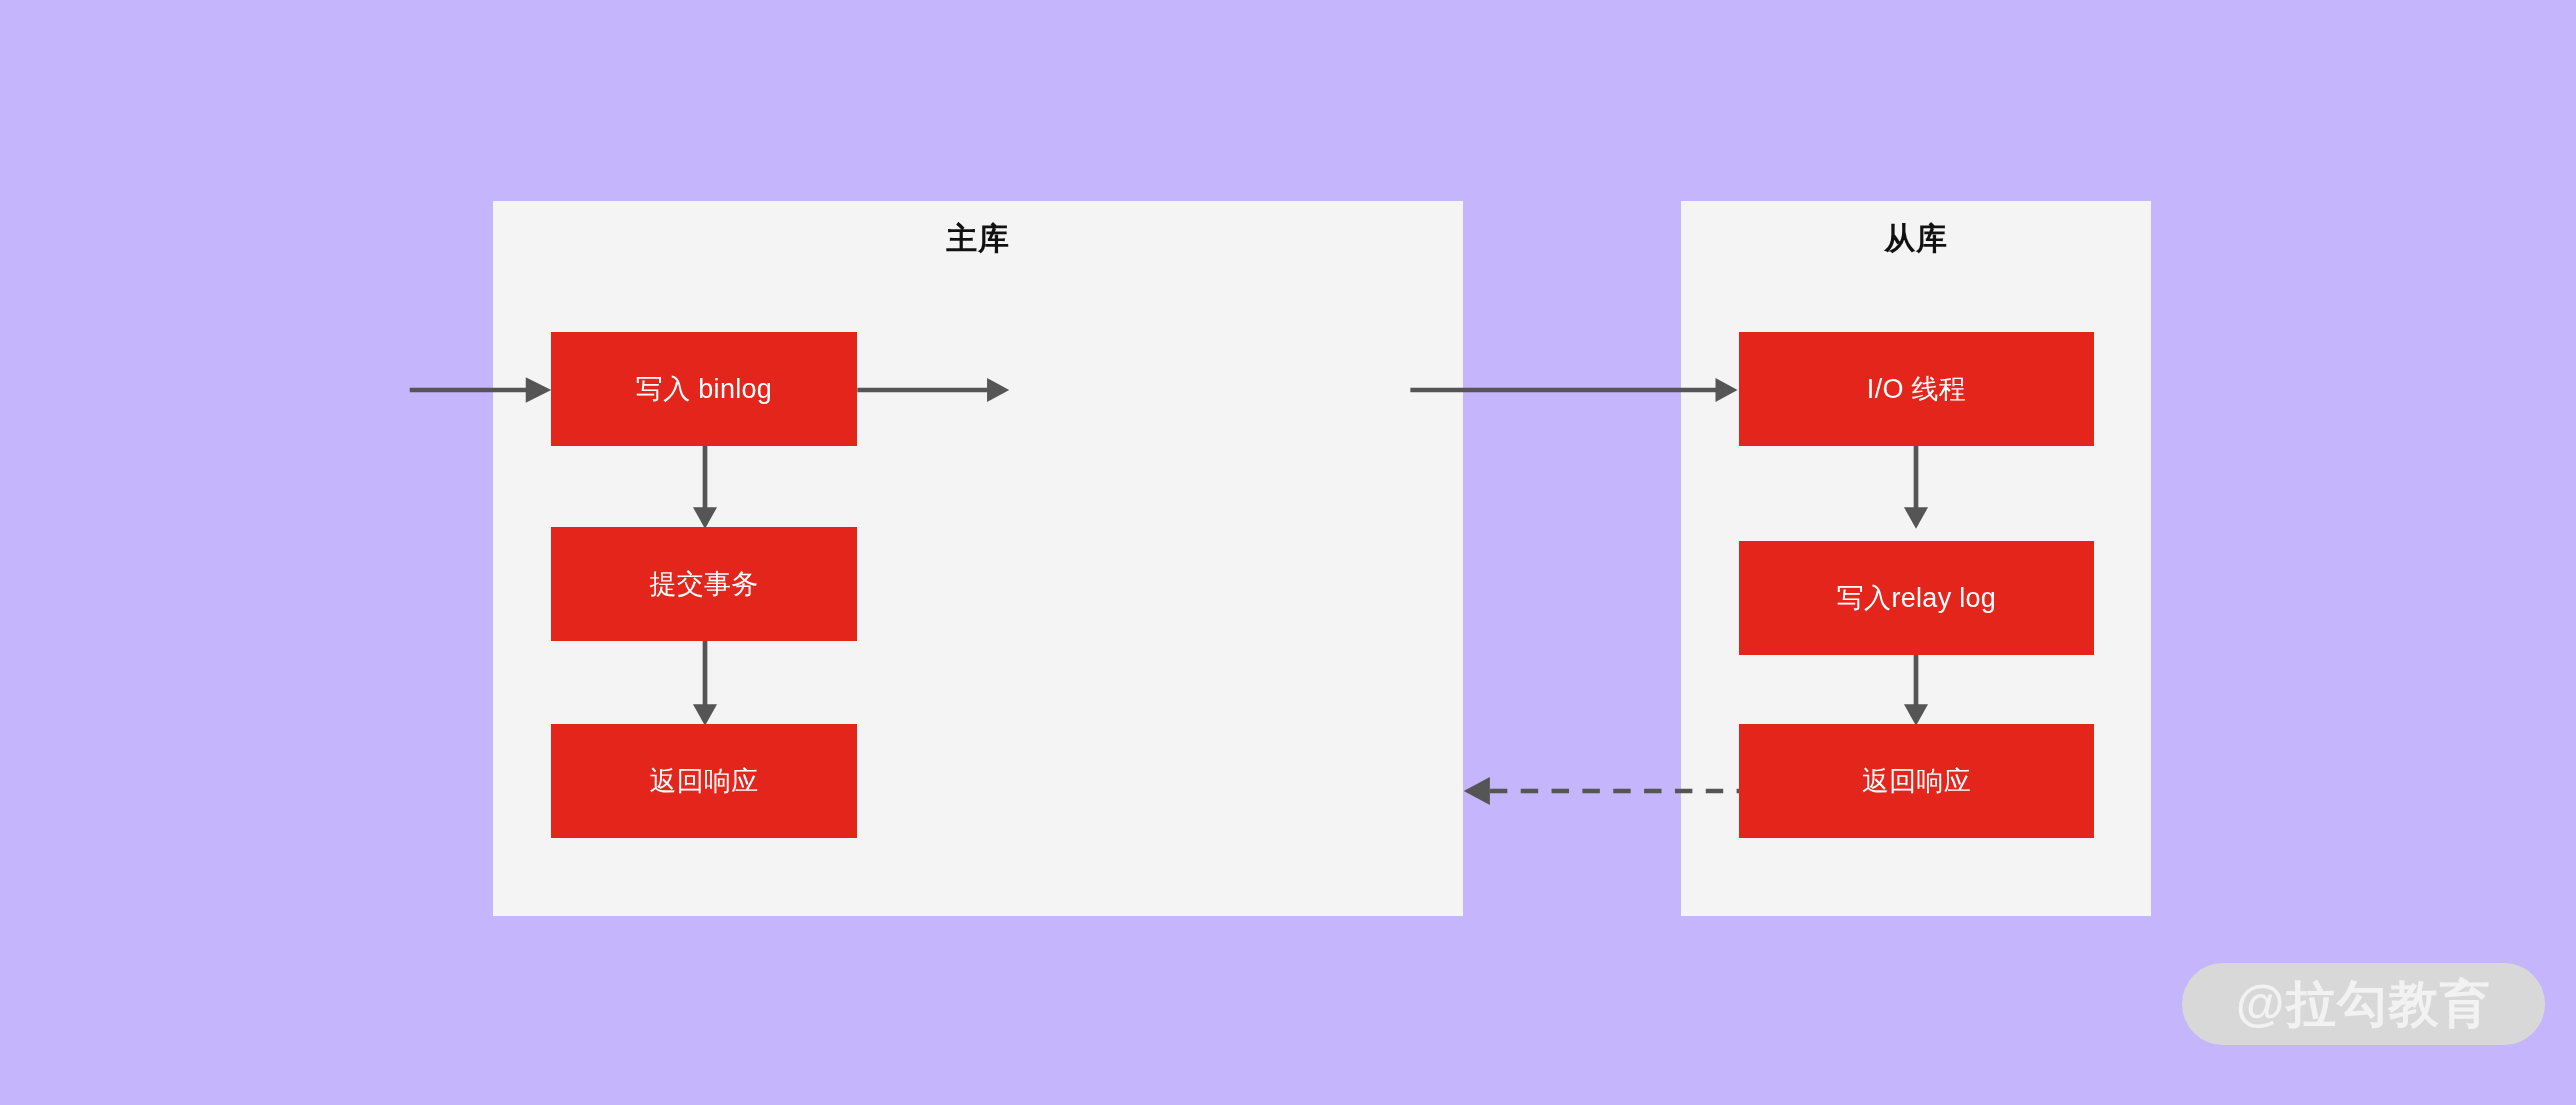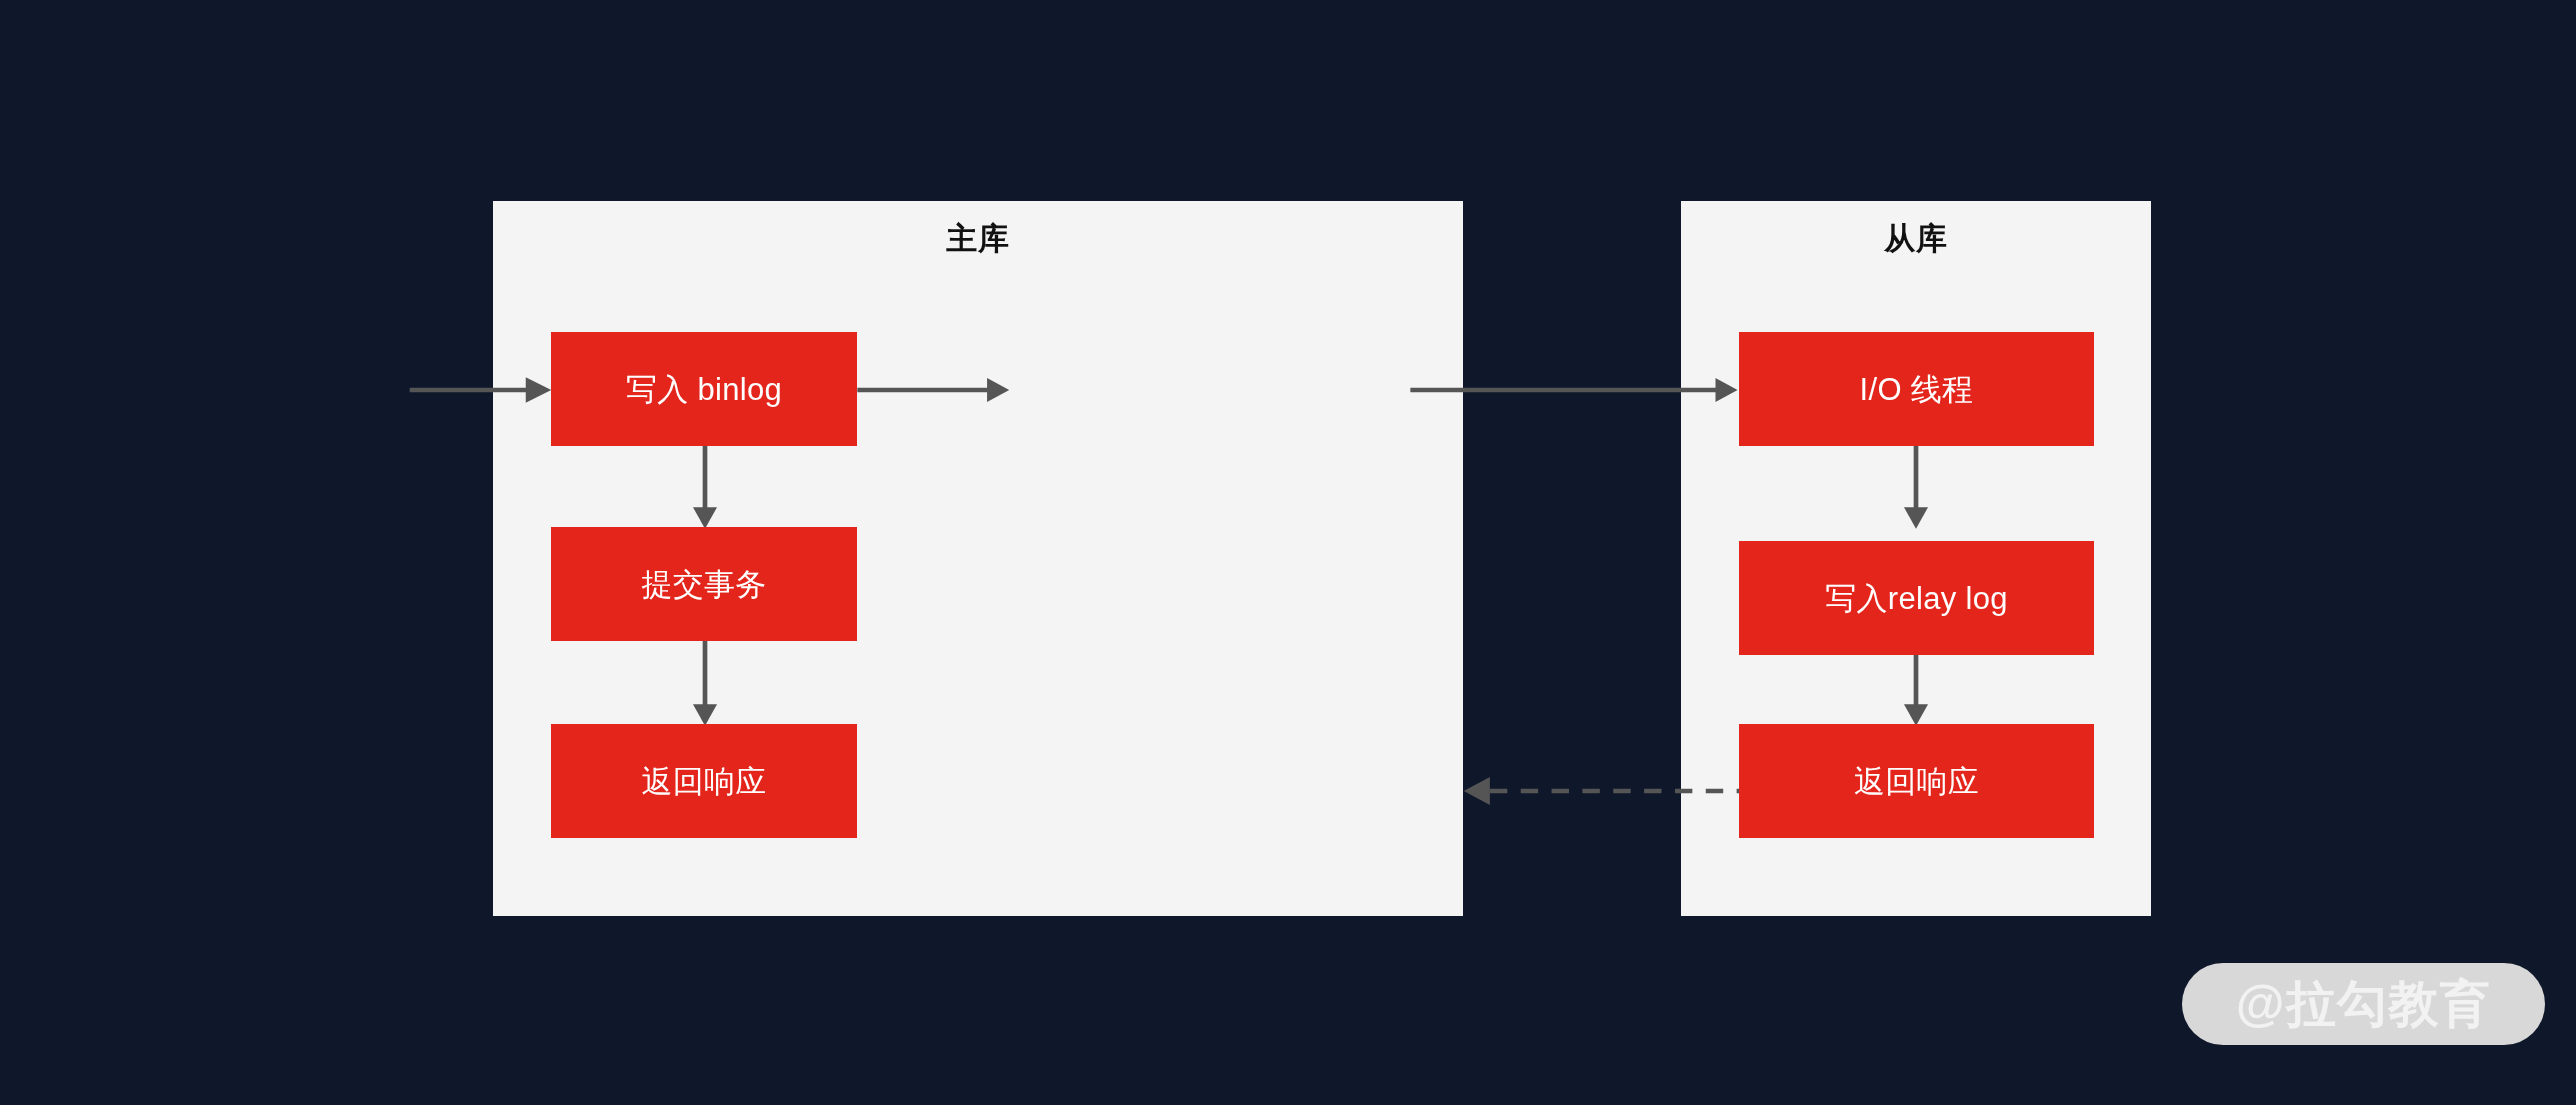--- a/index.html
+++ b/index.html
@@ -9,21 +9,21 @@
     background: #ffffff;
   }
   body {
     font-family: "Liberation Sans", "DejaVu Sans", sans-serif;
     -webkit-font-smoothing: antialiased;
   }
   #canvas {
     position: relative;
     width: 2576px;
     height: 1105px;
-    background: #0f172a;
+    background: #c4b5fd;
     overflow: hidden;
   }
   .panel {
     position: absolute;
     background: #f4f4f4;
   }
   .panel-title {
     position: absolute;
     top: 19px;
     left: 0;
@@ -47,21 +47,21 @@
     width: 470px;
     height: 715px;
   }
   .node {
     position: absolute;
     background: #e3251c;
     color: #ffffff;
     display: flex;
     align-items: center;
     justify-content: center;
-    font-size: 31px;
+    font-size: 27px;
     font-weight: 400;
     line-height: 1;
     white-space: nowrap;
     letter-spacing: 0.3px;
   }
   
   #node-write-binlog { left: 551px;  top: 332px;  width: 306px; height: 114px; }
   #node-commit-txn   { left: 551px;  top: 527px;  width: 306px; height: 114px; }
   #node-master-resp  { left: 551px;  top: 724px; width: 306px; height: 114px; }
   #node-log-dump     { left: 1009px; top: 332px;  width: 401px; height: 114px; }

